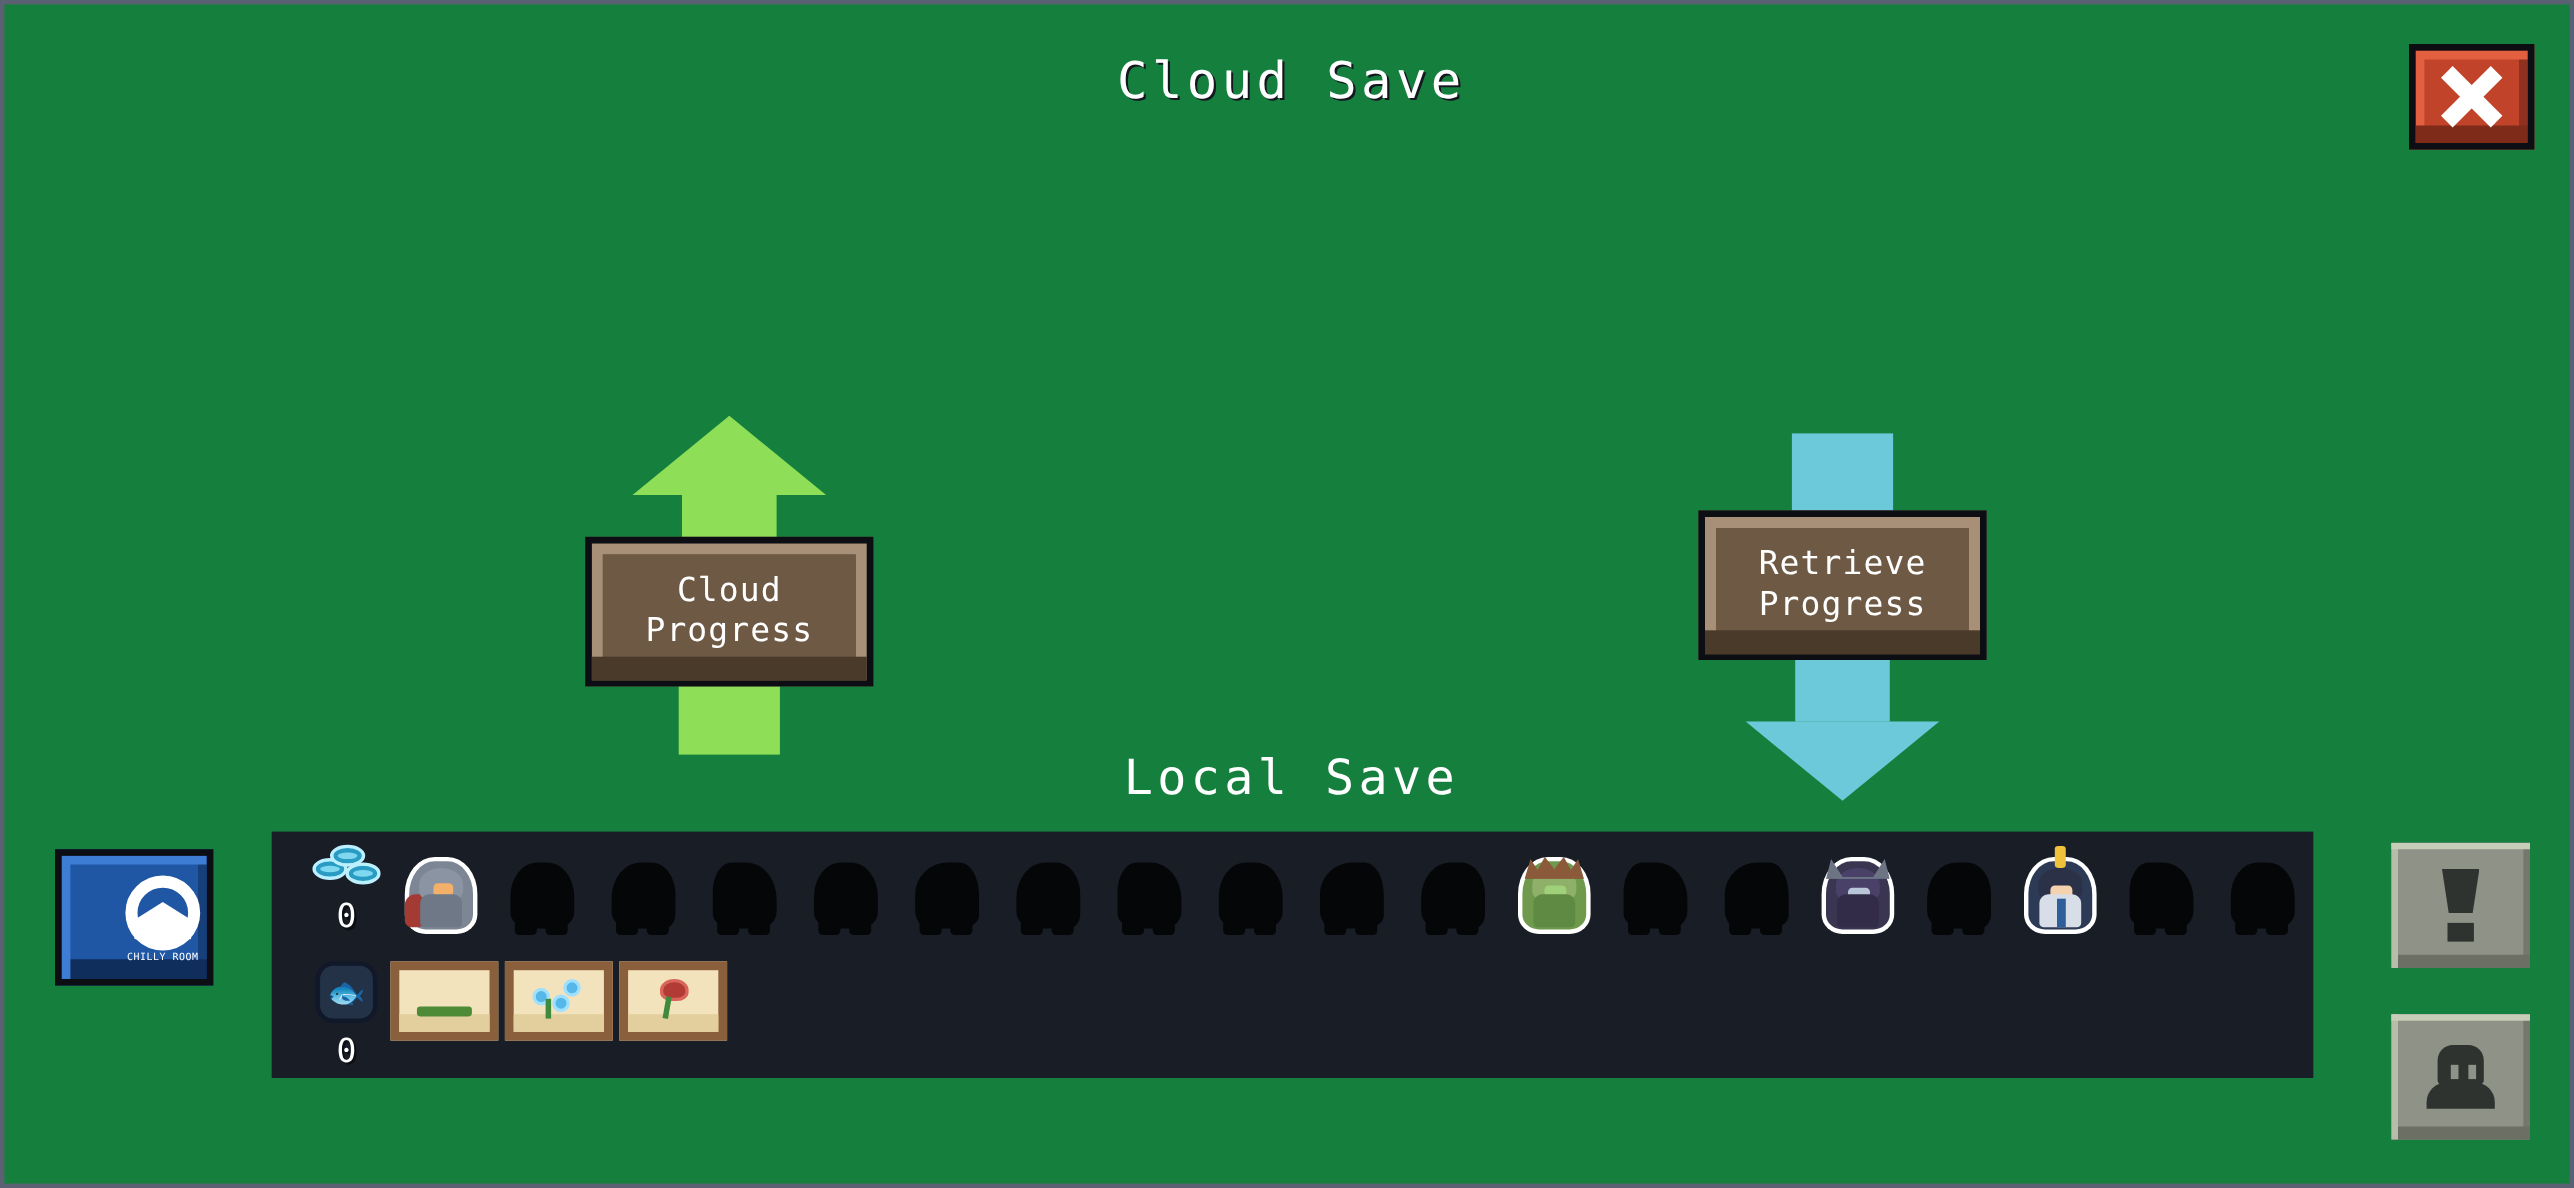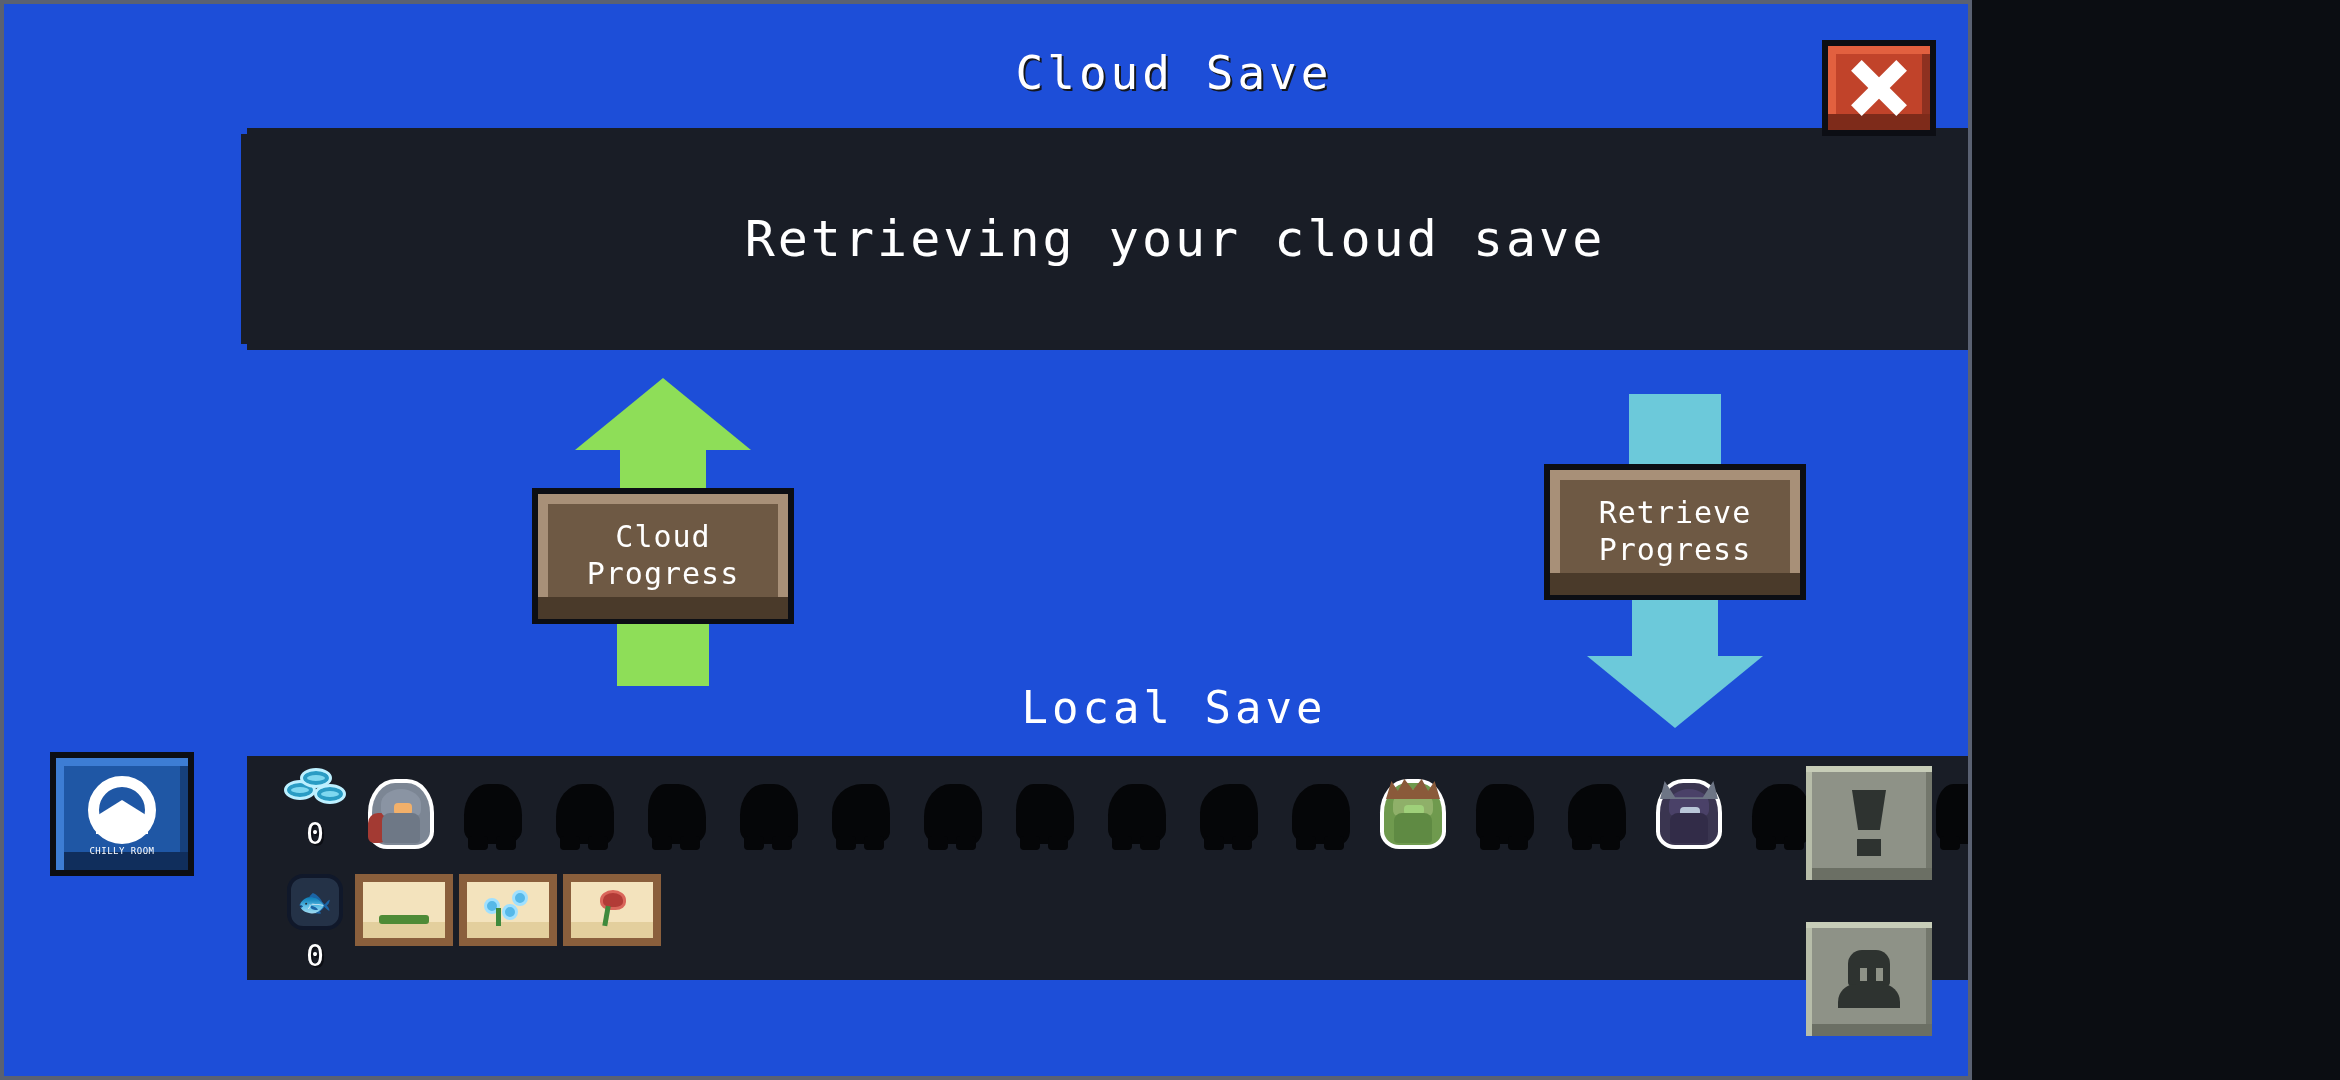--- a/index.html
+++ b/index.html
@@ -7,23 +7,23 @@
   html, body {
     width: 2340px;
     height: 1080px;
     overflow: hidden;
     background: #0b0d12;
     font-family: "DejaVu Sans Mono", monospace;
   }
 
   #root {
     position: relative;
-    width: 1972px;
+    width: 2340px;
     height: 1080px;
-    background: #1d4ed8;
+    background: #15803d;
     border: 4px solid #5a6172;
     overflow: hidden;
     text-decoration: underline;
   }
 
   
   .title {
     position: absolute;
     top: 42px;
     left: 0;
@@ -440,32 +440,32 @@
   .flower-red b {
     position: absolute; left: 14px; bottom: -2px;
     width: 5px; height: 20px; background: #3f8a3c;
     transform: rotate(10deg);
   }
 
   
   .logo-btn {
     position: absolute;
     left: 46px;
-    top: 748px;
+    top: 768px;
     width: 144px;
     height: 124px;
     background: #1f57a5;
     border: 6px solid #0c0e14;
     box-shadow: inset 0 8px 0 0 #3d7dd4,
                 inset 8px 0 0 0 #3d7dd4,
                 inset 0 -18px 0 0 #102e5c,
                 inset -8px 0 0 0 #16407c;
     display: flex;
     align-items: center;
-    justify-content: center;
+    justify-content: flex-end;
     cursor: pointer;
   }
   .logo-mark {
     width: 80px; height: 80px;
     position: relative;
     z-index: 3;
   }
   .logo-mark .ring {
     position: absolute;
     left: 6px; top: 2px;
@@ -544,23 +544,20 @@
   .person .eye.l { left: 22px; }
   .person .eye.r { left: 38px; }
 </style>
 </head>
 <body>
 
 <div id="root">
 
   <div class="title">Cloud Save</div>
 
-  <div class="msg-panel">
-    <div class="msg-text">Retrieving your cloud save</div>
-  </div>
 
   <div class="close-btn">
     <div class="close-x"></div>
   </div>
 
   <div class="action-group" id="upload-group">
     <div class="arrow-head-up"></div>
     <div class="arrow-tail-up"></div>
     <div class="wood-btn">
       <div class="inner">

